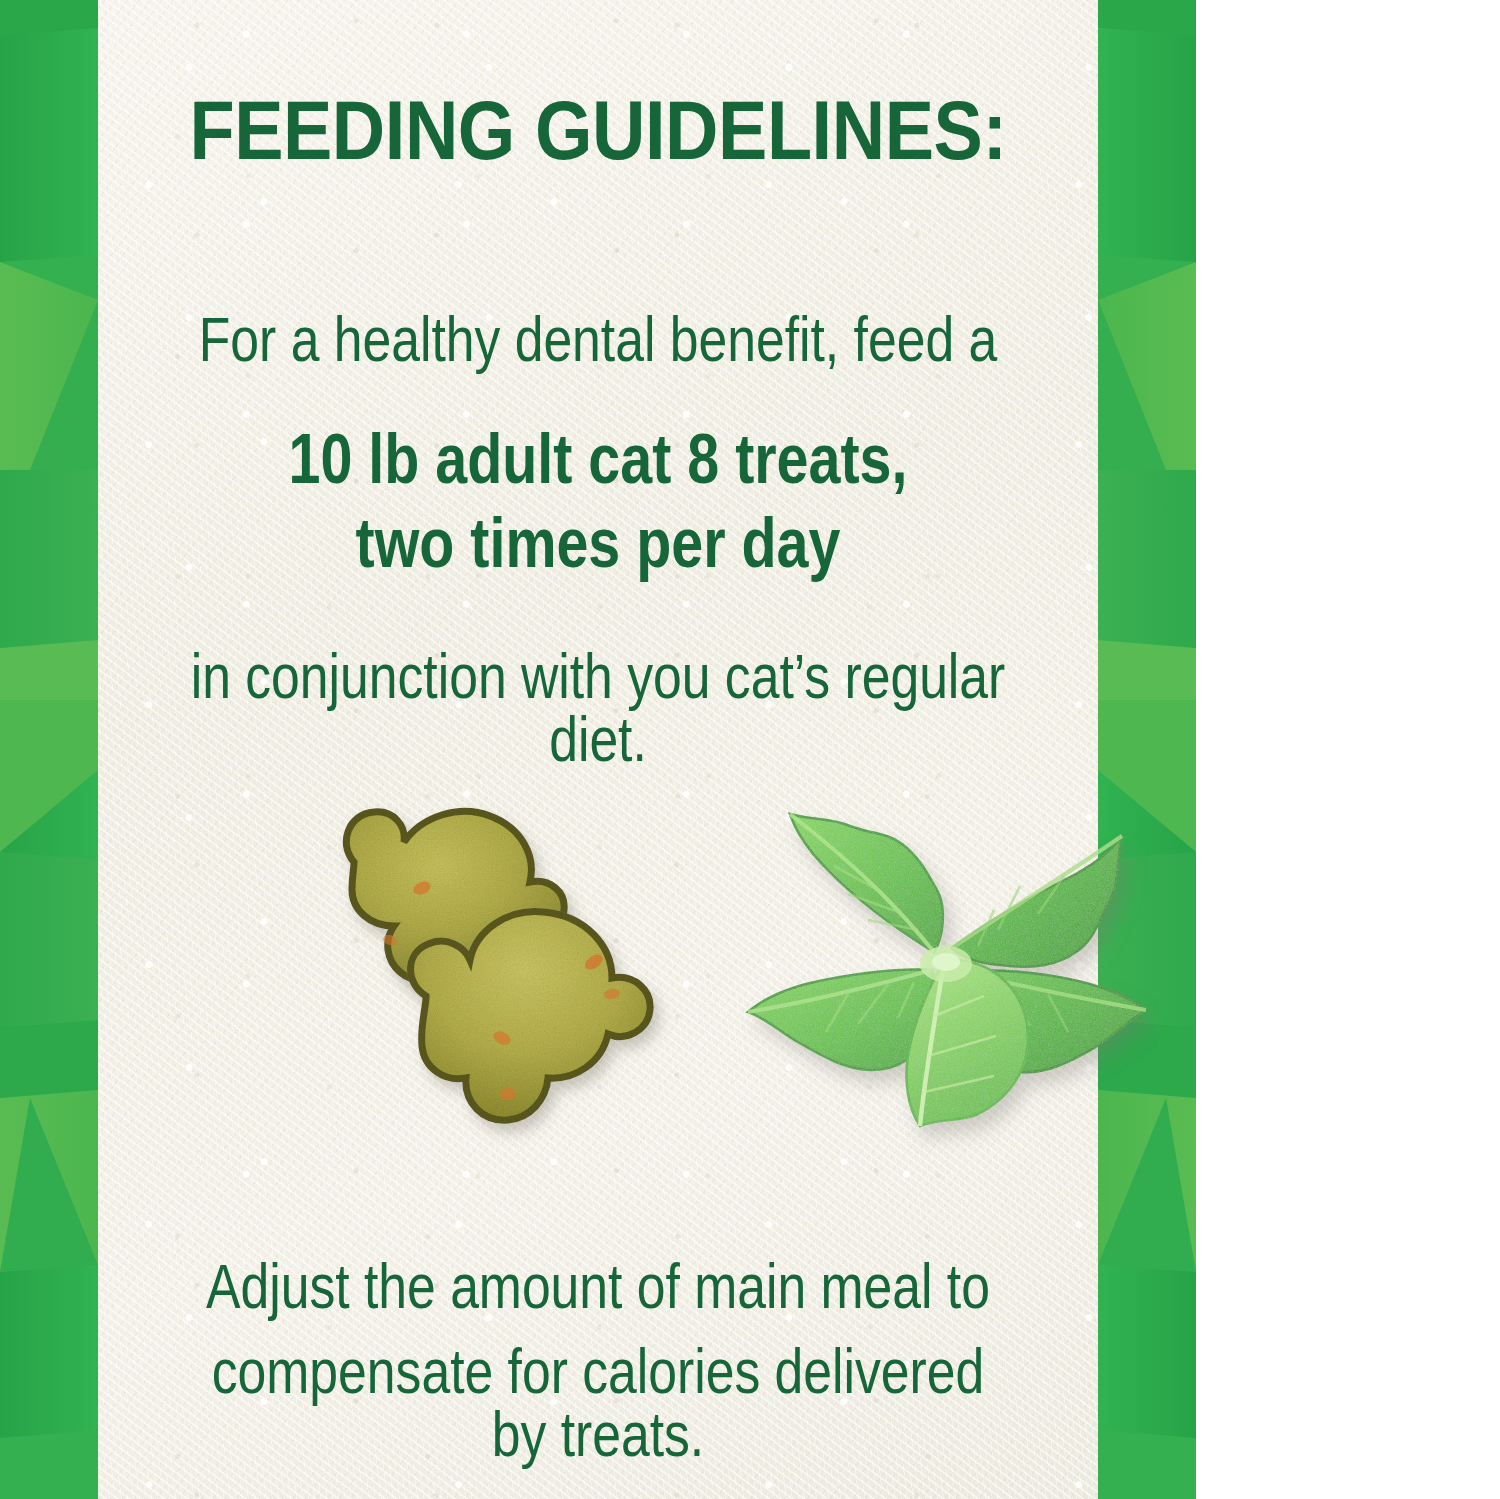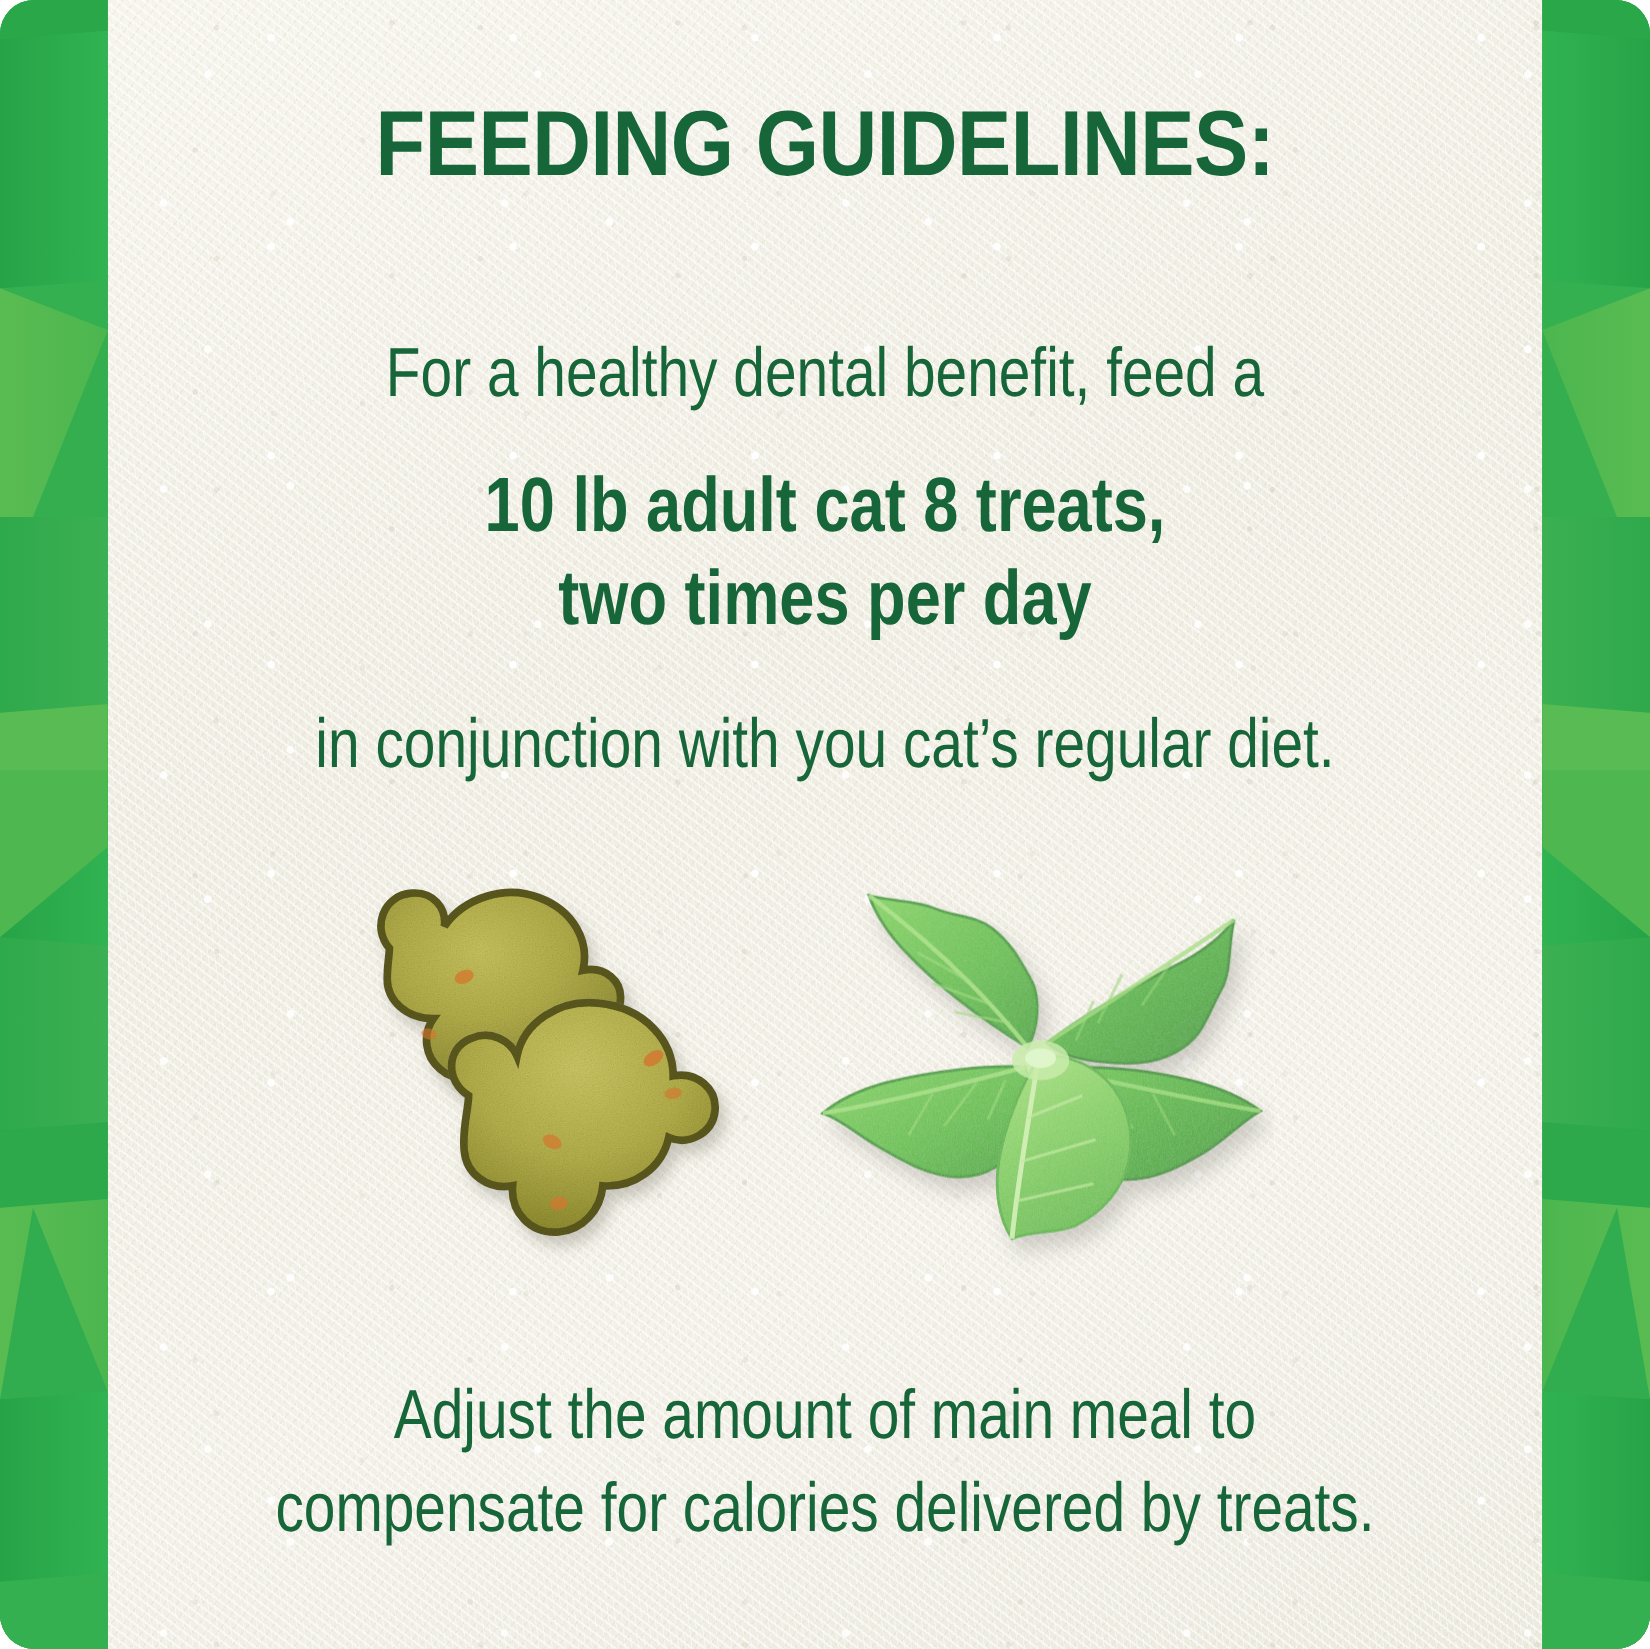--- a/index.html
+++ b/index.html
@@ -6,24 +6,23 @@
 
   html, body {
     width:1500px; height:1499px;
     overflow:hidden;
     background:#ffffff;
     font-family:"Liberation Sans", sans-serif;
   }
 
   #page {
     position:relative;
-    width:1500px; height:1499px;
+    width:1196px; height:1499px;
     background:#f2efe6;
     overflow:hidden;
-    border-radius:31px;
   }
 
   
   .paper {
     position:absolute; inset:0;
     background-color:#f1eee4;
     background-image:
       radial-gradient(circle at 12% 18%, rgba(255,255,255,.95) 0 3px, rgba(0,0,0,0) 4px),
       radial-gradient(circle at 37% 9%,  rgba(196,188,170,.30) 0 2px, rgba(0,0,0,0) 3px),
       radial-gradient(circle at 63% 27%, rgba(255,255,255,.9) 0 3px, rgba(0,0,0,0) 4px),

